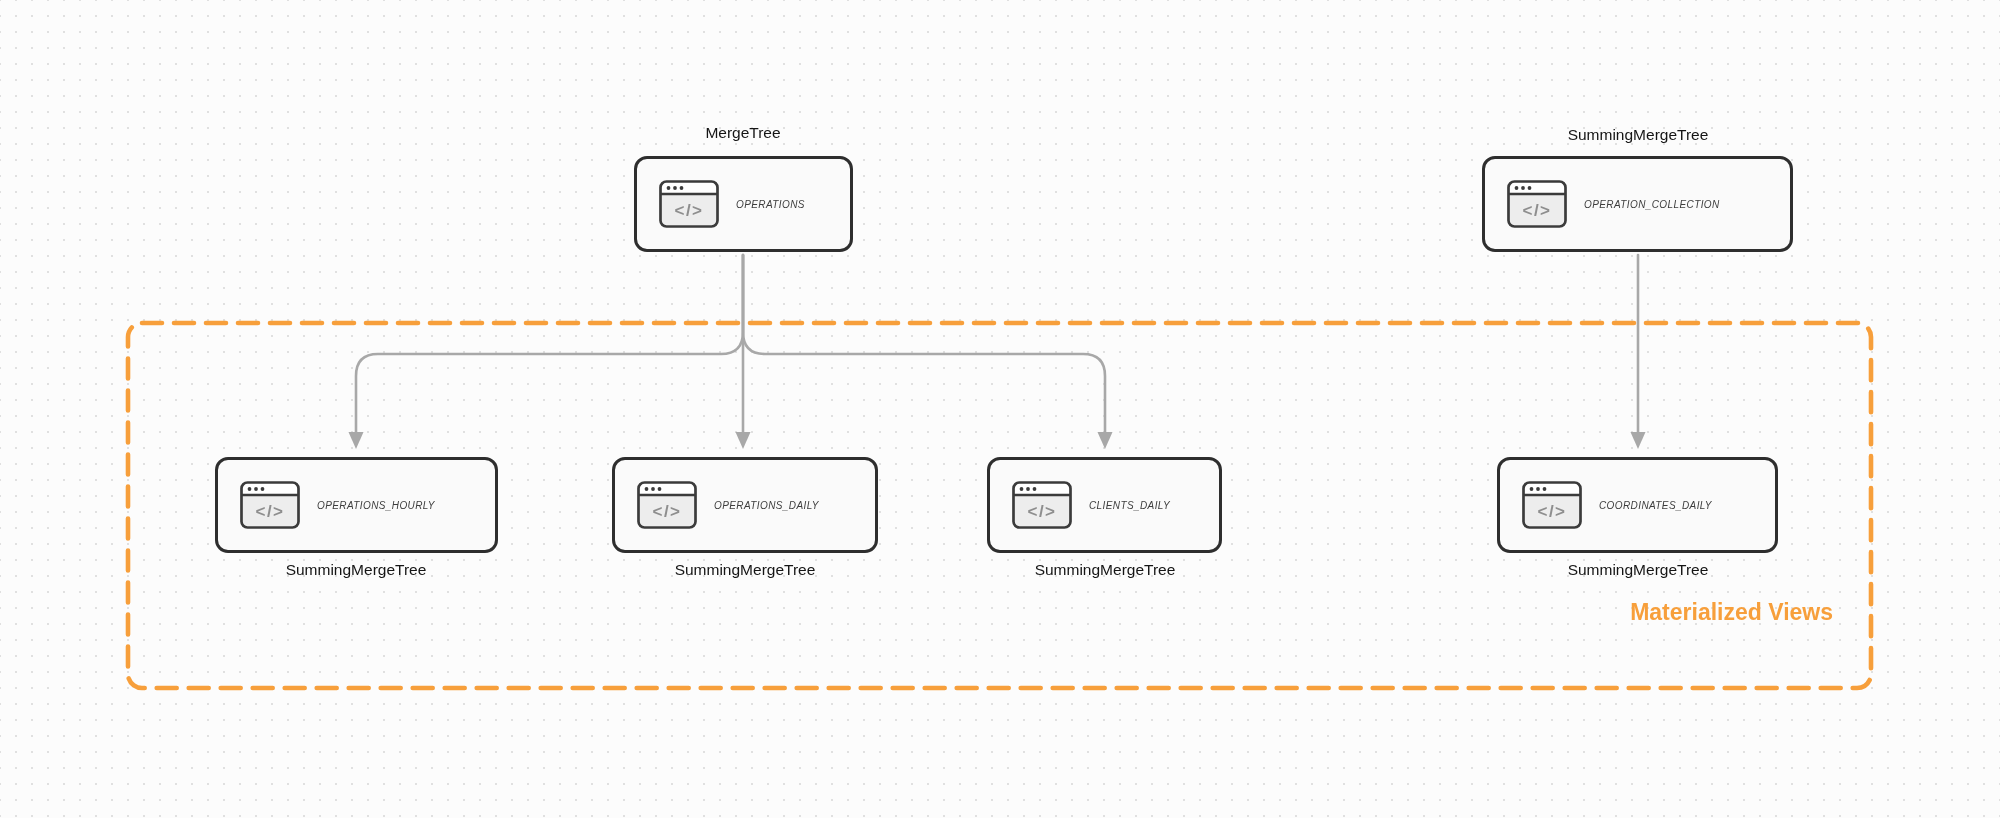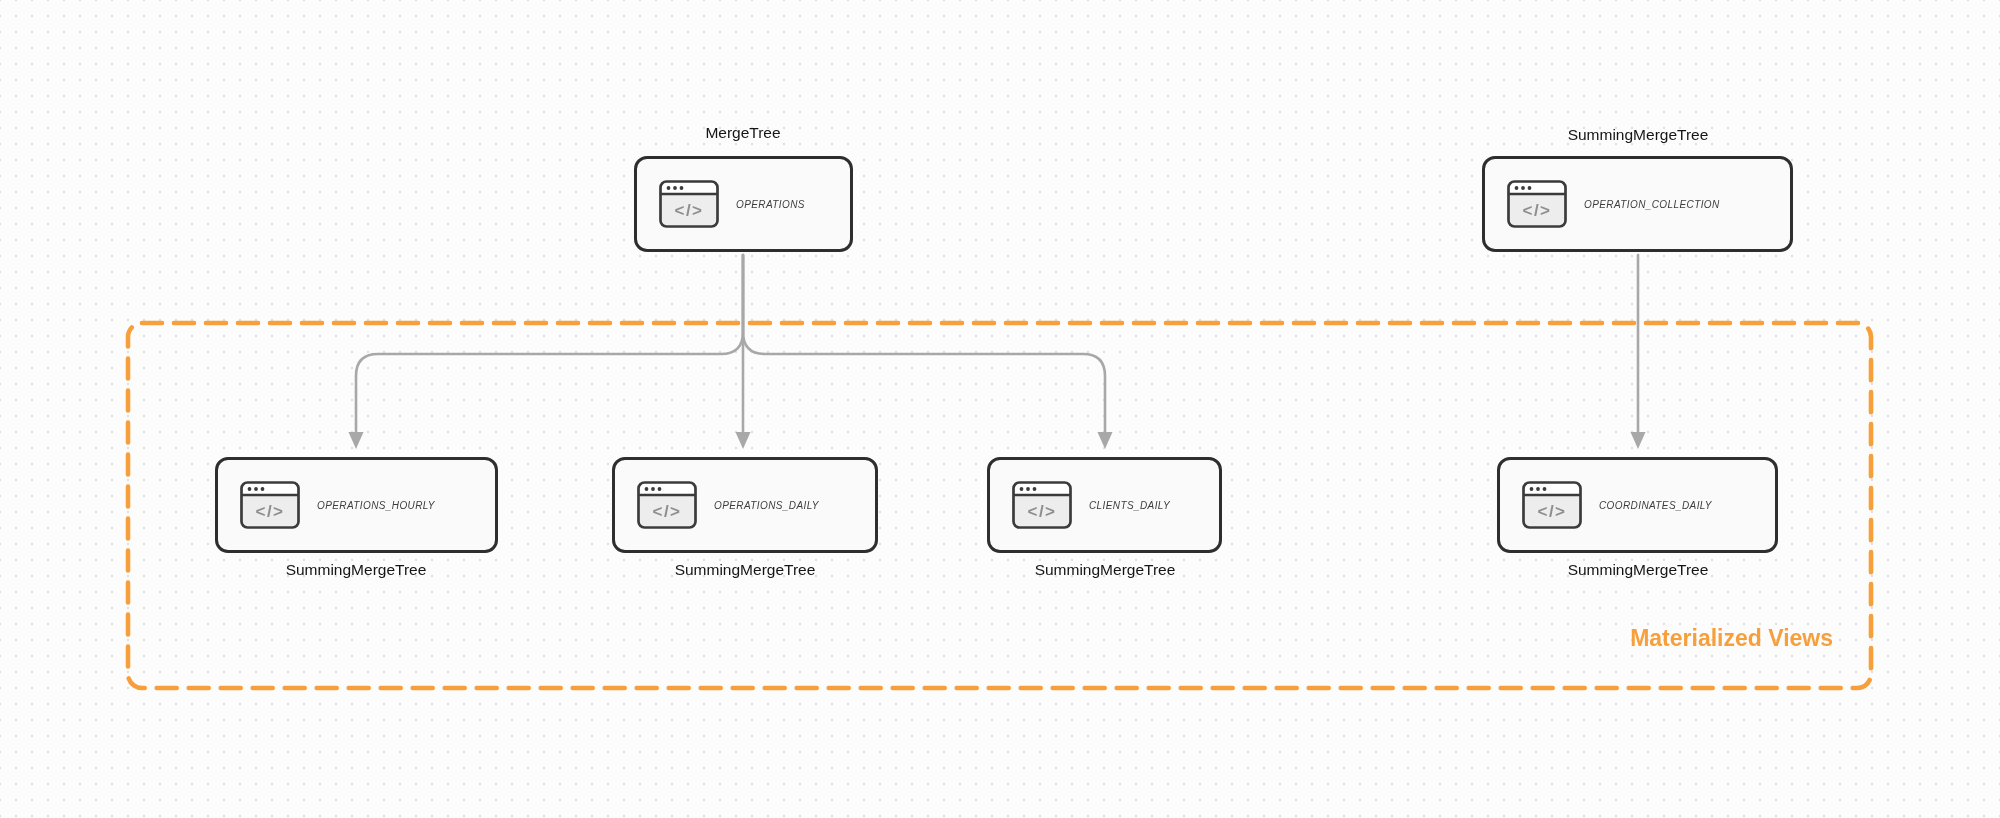--- a/index.html
+++ b/index.html
@@ -64,21 +64,21 @@
     width:260px;
     text-align:center;
     font-size:15.5px;
     font-weight:500;
     color:#151515;
     white-space:nowrap;
   }
   .group-label{
     position:absolute;
     left:1553px;
-    top:625px;
+    top:599px;
     width:280px;
     text-align:right;
     font-size:23px;
     font-weight:600;
     color:#F79F3B;
     white-space:nowrap;
   }
   
   .pos-operations           { left:634px;  top:156px; width:219px; }
   .pos-operation-collection { left:1482px; top:156px; width:311px; }

